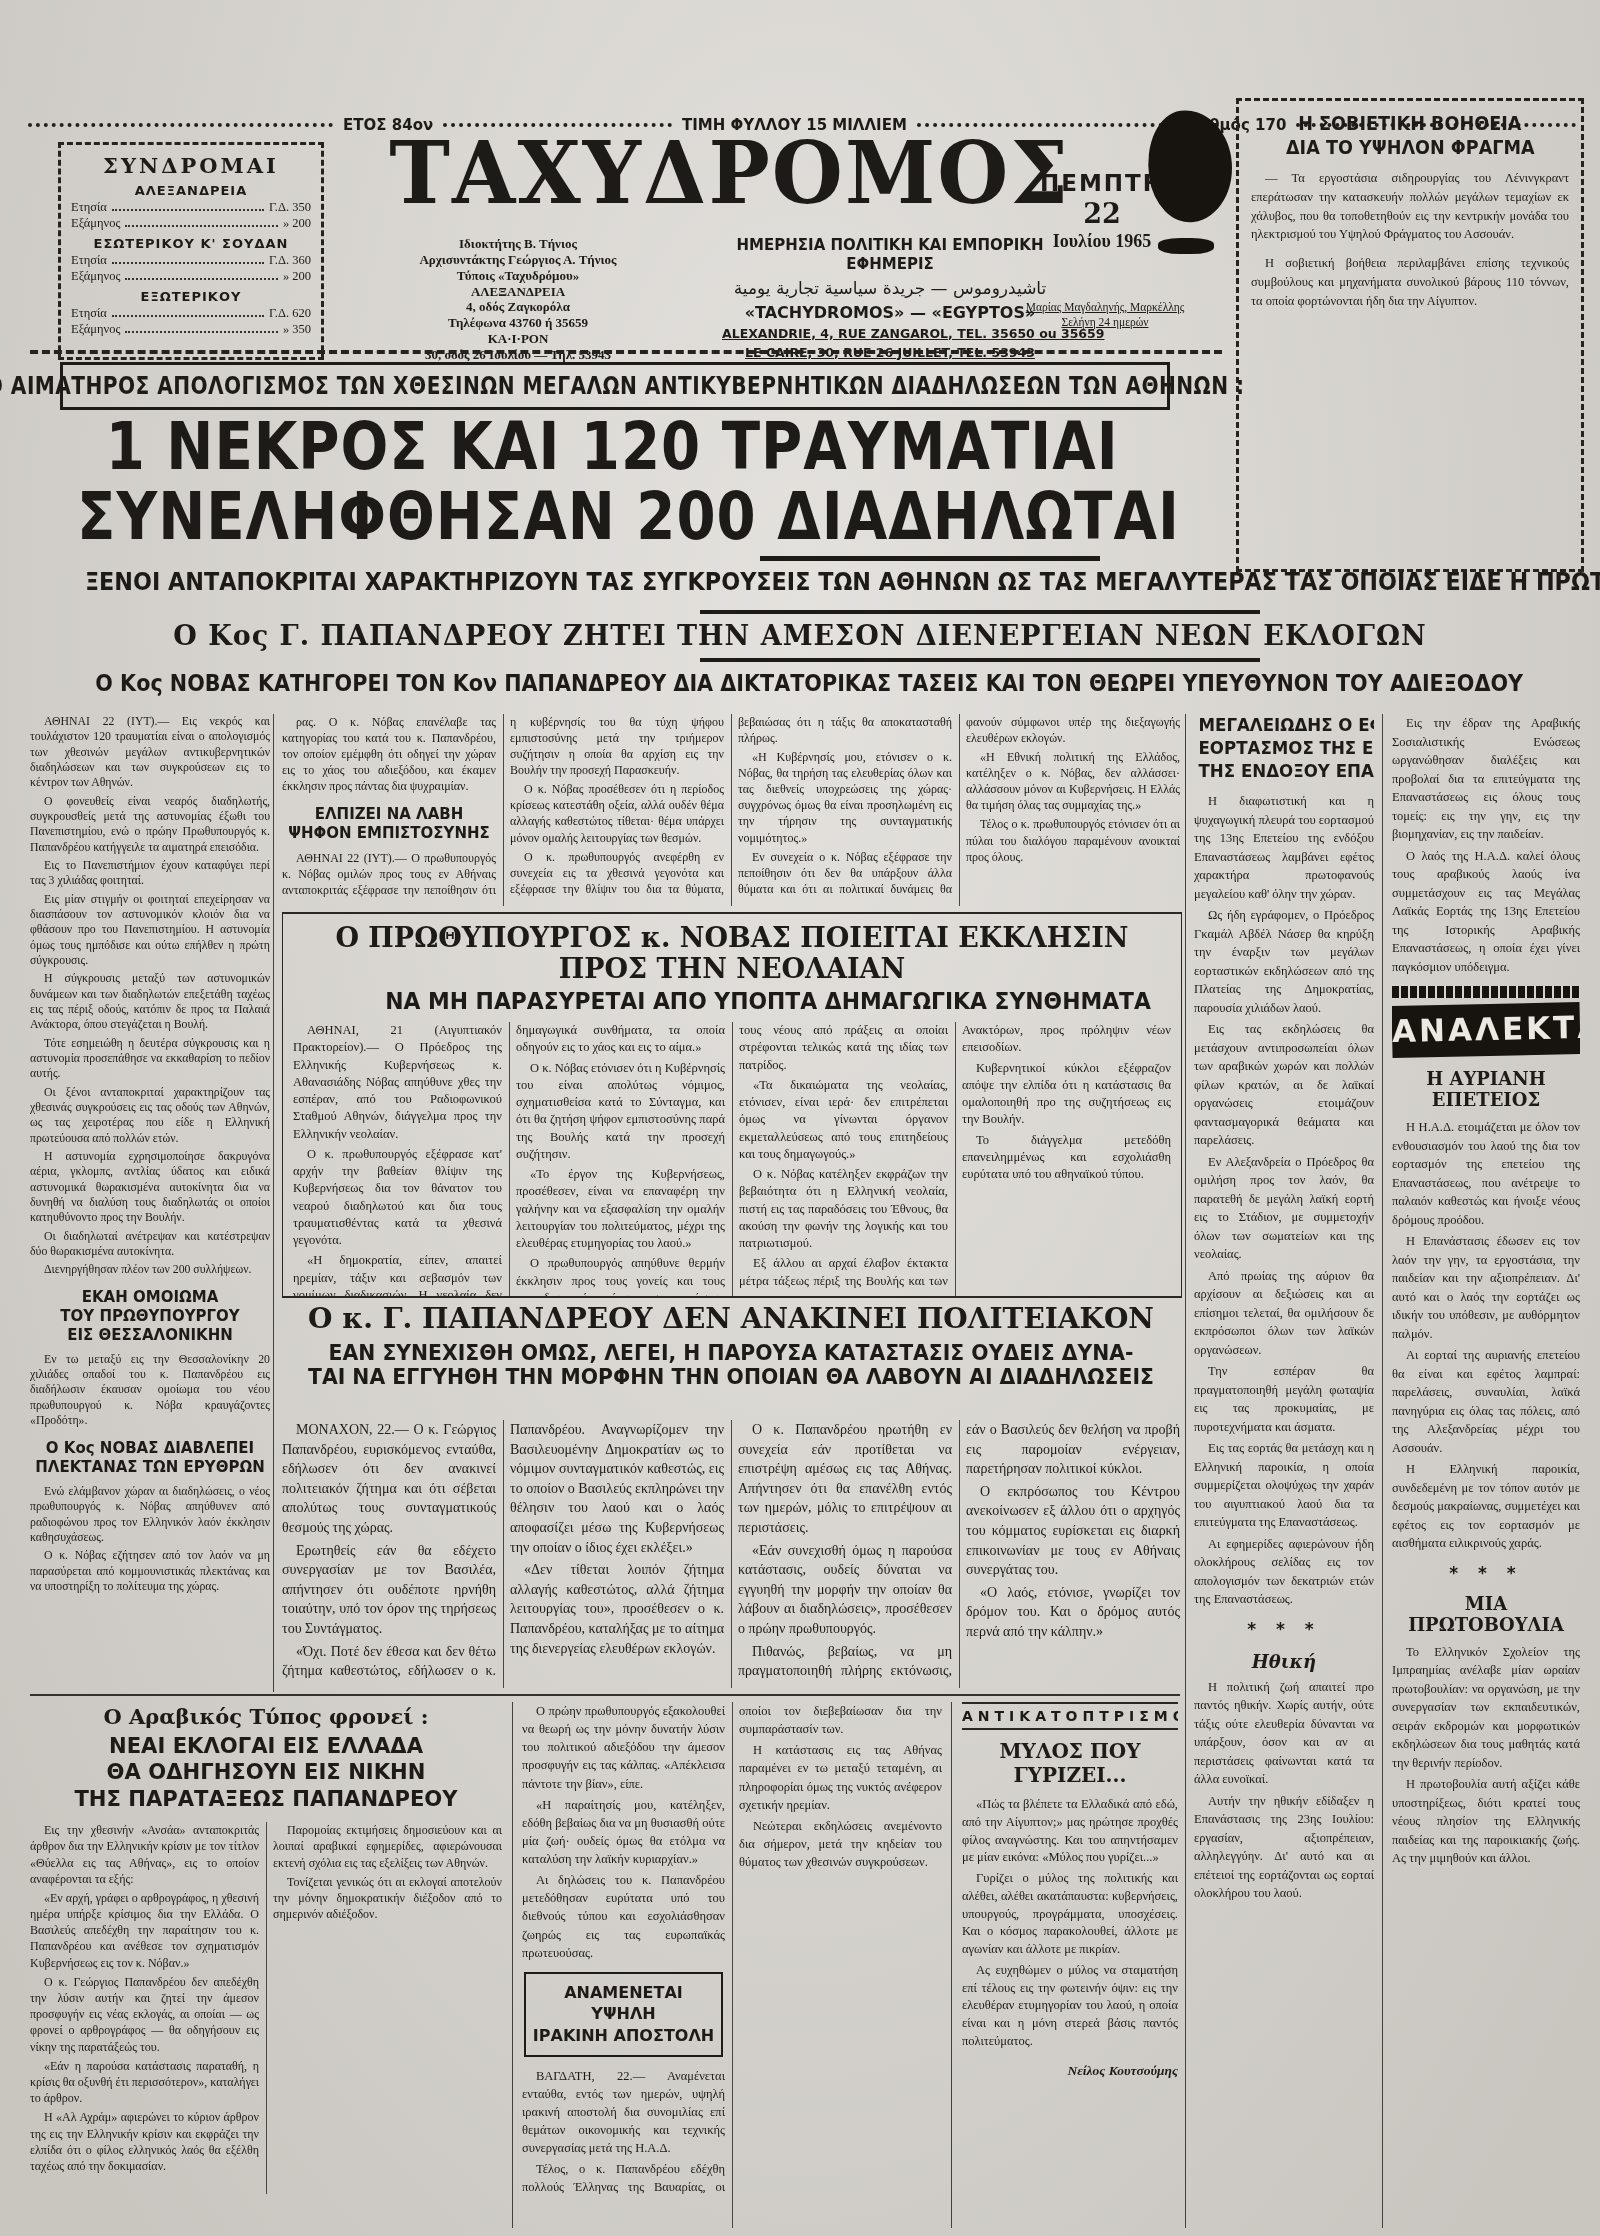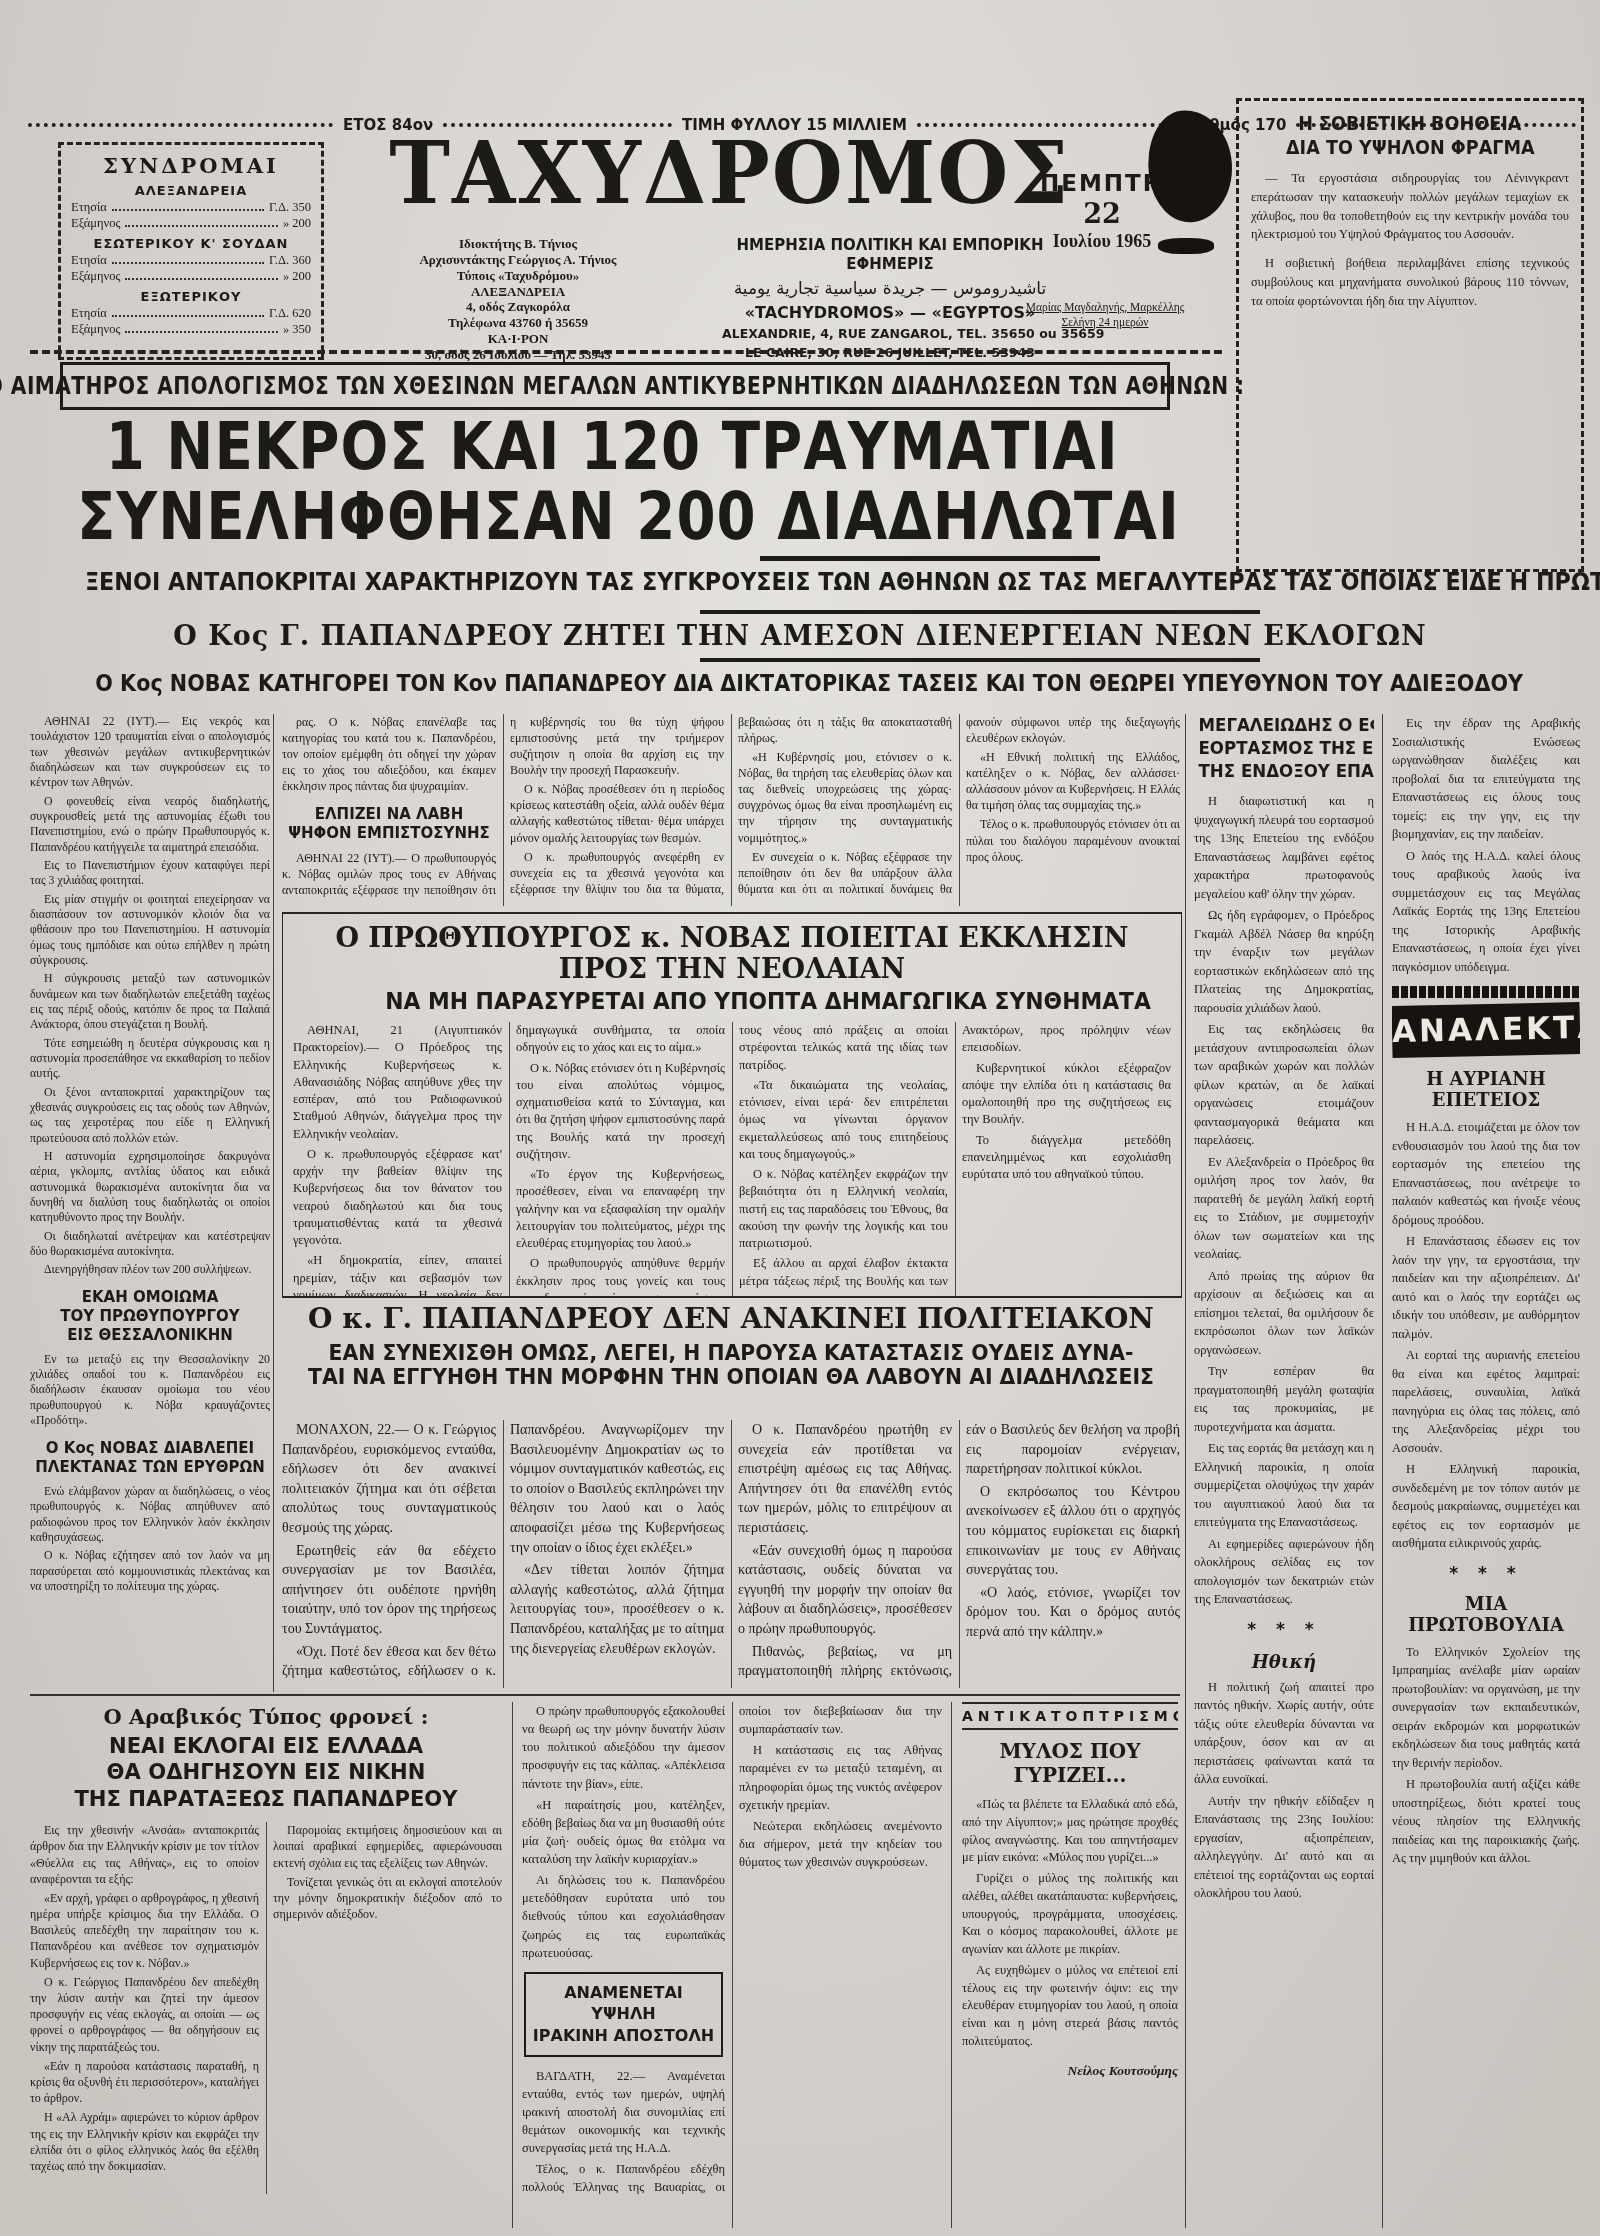--- a/index.html
+++ b/index.html
@@ -16,21 +16,21 @@
   .subs .sec{font:bold 13px "DejaVu Sans",sans-serif;margin:5px 0 2px;letter-spacing:1px;}
   .subs .row{display:flex;align-items:baseline;font-size:12.5px;margin:1px 0;}
   .subs .lead-dots{flex:1;border-bottom:2px dotted #35322c;margin:0 5px 3px;}
   
   .mast-title{text-align:center;font:bold 80px "DejaVu Serif",serif;letter-spacing:2px;white-space:nowrap;}
   .mast-title span{display:inline-block;transform:scale(1.02,1.08);}
   .minfo{text-align:center;font-size:13px;line-height:1.22;font-weight:bold;}
   .subtitle{font:bold 15px "DejaVu Sans",sans-serif;line-height:1.25;text-align:center;}
   .arabic{font-family:"DejaVu Sans",sans-serif;font-size:17px;direction:rtl;text-align:center;margin-top:4px;}
   .latin{font:bold 16px "DejaVu Sans",sans-serif;text-align:center;margin-top:5px;}
-  .addr{font:bold 12.5px "DejaVu Sans",sans-serif;text-align:center;margin-top:4px;white-space:nowrap;}
+  .addr{font:bold 12.5px "DejaVu Sans",sans-serif;text-align:center;margin-top:4px;white-space:nowrap;text-decoration:underline;}
   .date-block{text-align:center;}
   .date-block .d1{font:bold 23px "DejaVu Sans",sans-serif;letter-spacing:2px;}
   .date-block .d2{font:bold 27px "DejaVu Serif",serif;margin-top:2px;}
   .date-block .d3{font:bold 18px "Liberation Serif",serif;margin-top:2px;white-space:nowrap;}
   .saints{font-size:11.5px;text-align:center;line-height:1.3;}
   .blob{background:#17130e;border-radius:48% 52% 55% 45% / 55% 48% 52% 45%;transform:rotate(-8deg);}
   .blob2{background:#17130e;border-radius:40%;}
   
   .soviet{border:3px dashed #26231f;padding:10px 12px 8px;}
   .soviet .st{font:bold 20px "DejaVu Sans",sans-serif;text-align:center;white-space:nowrap;}
@@ -334,21 +334,21 @@
         </div>
     </div>
   </section>
 
   <section class="abs region mirror" style="left:962px;top:1702px;width:216px;height:526px;">
     <div class="rub">ΑΝΤΙΚΑΤΟΠΤΡΙΣΜΟΙ</div>
     <div class="tt">ΜΥΛΟΣ ΠΟΥ ΓΥΡΙΖΕΙ...</div>
     <div>
         <p class="bp">«Πώς τα βλέπετε τα Ελλαδικά από εδώ, από την Αίγυπτον;» μας ηρώτησε προχθές φίλος αναγνώστης. Και του απηντήσαμεν με μίαν εικόνα: «Μύλος που γυρίζει...»</p>
         <p class="bp">Γυρίζει ο μύλος της πολιτικής και αλέθει, αλέθει ακατάπαυστα: κυβερνήσεις, υπουργούς, προγράμματα, υποσχέσεις. Και ο κόσμος παρακολουθεί, άλλοτε με αγωνίαν και άλλοτε με πικρίαν.</p>
-        <p class="bp">Ας ευχηθώμεν ο μύλος να επέτειοί επί τέλους εις την φωτεινήν όψιν: εις την ελευθέραν ετυμηγορίαν του λαού, η οποία είναι και η μόνη στερεά βάσις παντός πολιτεύματος.</p>
+        <p class="bp">Ας ευχηθώμεν ο μύλος να σταματήση επί τέλους εις την φωτεινήν όψιν: εις την ελευθέραν ετυμηγορίαν του λαού, η οποία είναι και η μόνη στερεά βάσις παντός πολιτεύματος.</p>
       </div>
     <div class="sig">Νείλος Κουτσούμης</div>
   </section>
 
   <section class="abs region rcol" style="left:1194px;top:714px;width:180px;height:1514px;">
     <div class="bigh">
         <div>ΜΕΓΑΛΕΙΩΔΗΣ Ο ΕΦΕΤΕΙΝΟΣ</div>
         <div>ΕΟΡΤΑΣΜΟΣ ΤΗΣ ΕΠΕΤΕΙΟΥ</div>
         <div>ΤΗΣ ΕΝΔΟΞΟΥ ΕΠΑΝΑΣΤΑΣΕΩΣ</div>
       </div>

